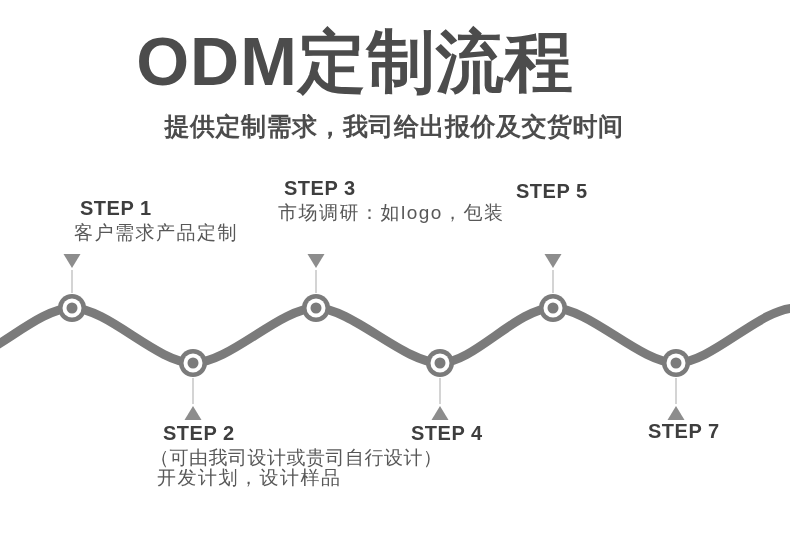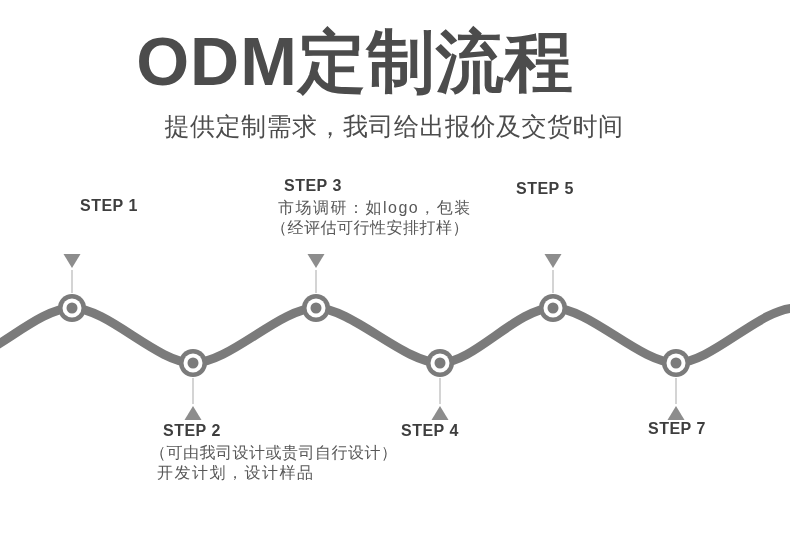--- a/index.html
+++ b/index.html
@@ -14,51 +14,51 @@
     position:absolute;top:24px;left:0;width:710px;
     text-align:center;
     font-size:68px;font-weight:600;
     color:var(--title, #4c4c4c);
     letter-spacing:1px;
     line-height:1.1;
   }
   .page-subtitle{
     position:absolute;top:110px;left:0;width:788px;
     text-align:center;
-    font-size:25px;font-weight:400;
+    font-size:25px;font-weight:700;
     color:var(--title, #4c4c4c);
     letter-spacing:0.5px;
   }
   svg.wave{position:absolute;left:0;top:0;}
   .wave-path{fill:none;stroke:var(--wave,#7b7b7b);stroke-width:9;stroke-linecap:round;}
   .node-outer{fill:var(--wave,#7b7b7b);}
   .node-ring{fill:#ffffff;}
   .node-dot{fill:var(--wave,#7b7b7b);}
   .connector{stroke:var(--connector,#c6c6c6);stroke-width:1.5;}
   .arrow{fill:var(--arrow,#8d8d8d);}
   .step{position:absolute;white-space:nowrap;}
   .step-label{
-    font-size:16px;font-weight:700;
+    font-size:20px;font-weight:700;
     color:var(--step-label,#3e3e3e);
     letter-spacing:0.5px;
     padding-left:6px;
     margin-bottom:3px;
   }
   .step-desc{
-    font-size:16px;font-weight:500;
+    font-size:19px;font-weight:500;
     color:var(--description,#585858);
     letter-spacing:1.5px;
     line-height:20px;
   }
   .step-desc.paren{margin-left:-7px;letter-spacing:0.5px;}
   
   .step-1{left:38px;top:197px;margin-left:36px;}
   .step-2{left:157px;top:422px;}
   .step-3{left:278px;top:177px;}
-  .step-4{left:395px;top:422px;}
+  .step-4{left:405px;top:422px;}
   .step-5{left:510px;top:180px;}
   .step-6{left:642px;top:420px;}
 </style>
 </head>
 <body>
 
 <div class="canvas">
 
   <div class="page-title">ODM定制流程</div>
   <div class="page-subtitle">提供定制需求，我司给出报价及交货时间</div>
@@ -116,32 +116,32 @@
       <line class="connector" x1="676" y1="378" x2="676" y2="404"></line>
       <polygon class="arrow" points="676,406 667.5,420 684.5,420"></polygon>
       <circle class="node-outer" cx="676" cy="363" r="14"></circle>
       <circle class="node-ring" cx="676" cy="363" r="9.5"></circle>
       <circle class="node-dot" cx="676" cy="363" r="5.5"></circle>
     </g>
   </svg>
 
   <div class="step step-1">
     <div class="step-label">STEP 1</div>
+    <div class="step-desc">客户需求产品定制</div>
   </div>
 
   <div class="step step-2">
     <div class="step-label">STEP 2</div>
     <div class="step-desc paren">（可由我司设计或贵司自行设计）</div>
     <div class="step-desc">开发计划，设计样品</div>
   </div>
 
   <div class="step step-3">
     <div class="step-label">STEP 3</div>
     <div class="step-desc">市场调研：如logo，包装</div>
-    <div class="step-desc paren">（经评估可行性安排打样）</div>
   </div>
 
   <div class="step step-4">
     <div class="step-label">STEP 4</div>
   </div>
 
   <div class="step step-5">
     <div class="step-label">STEP 5</div>
   </div>
 

